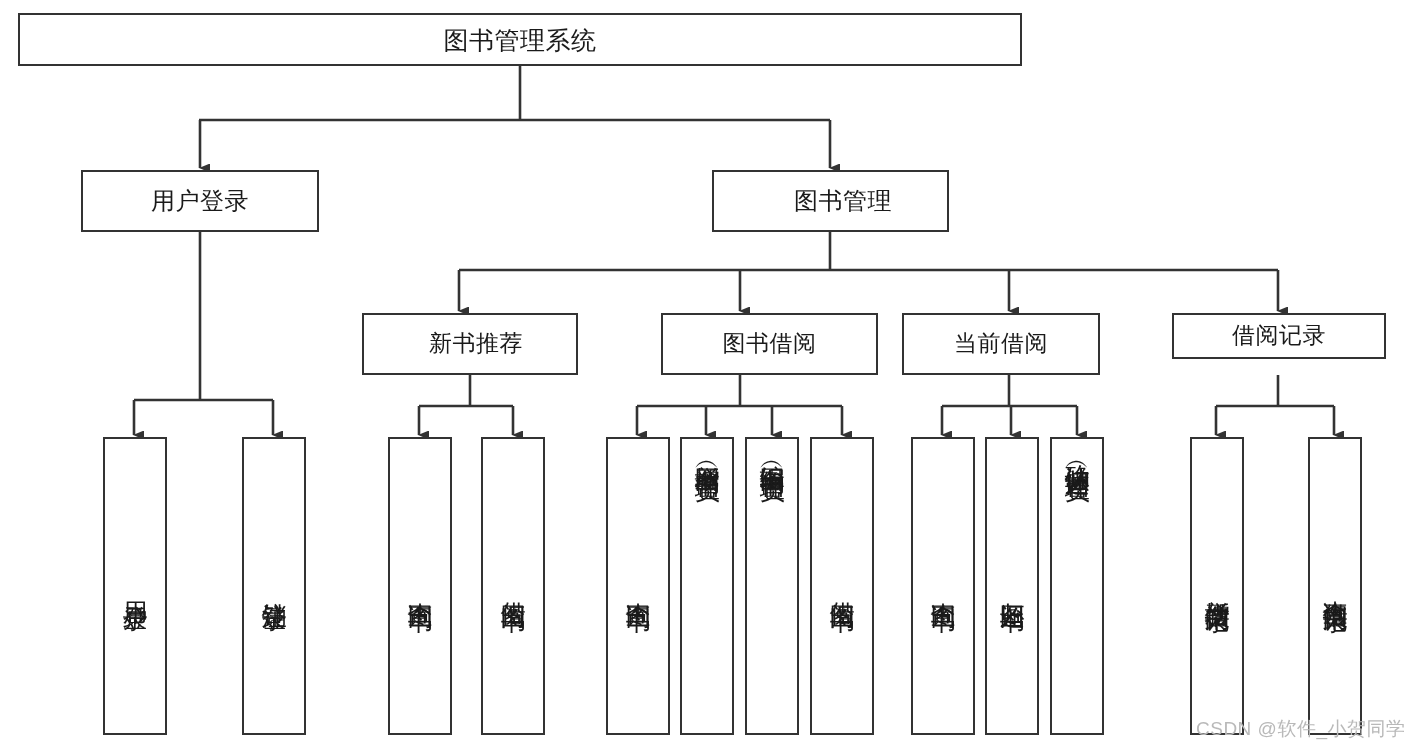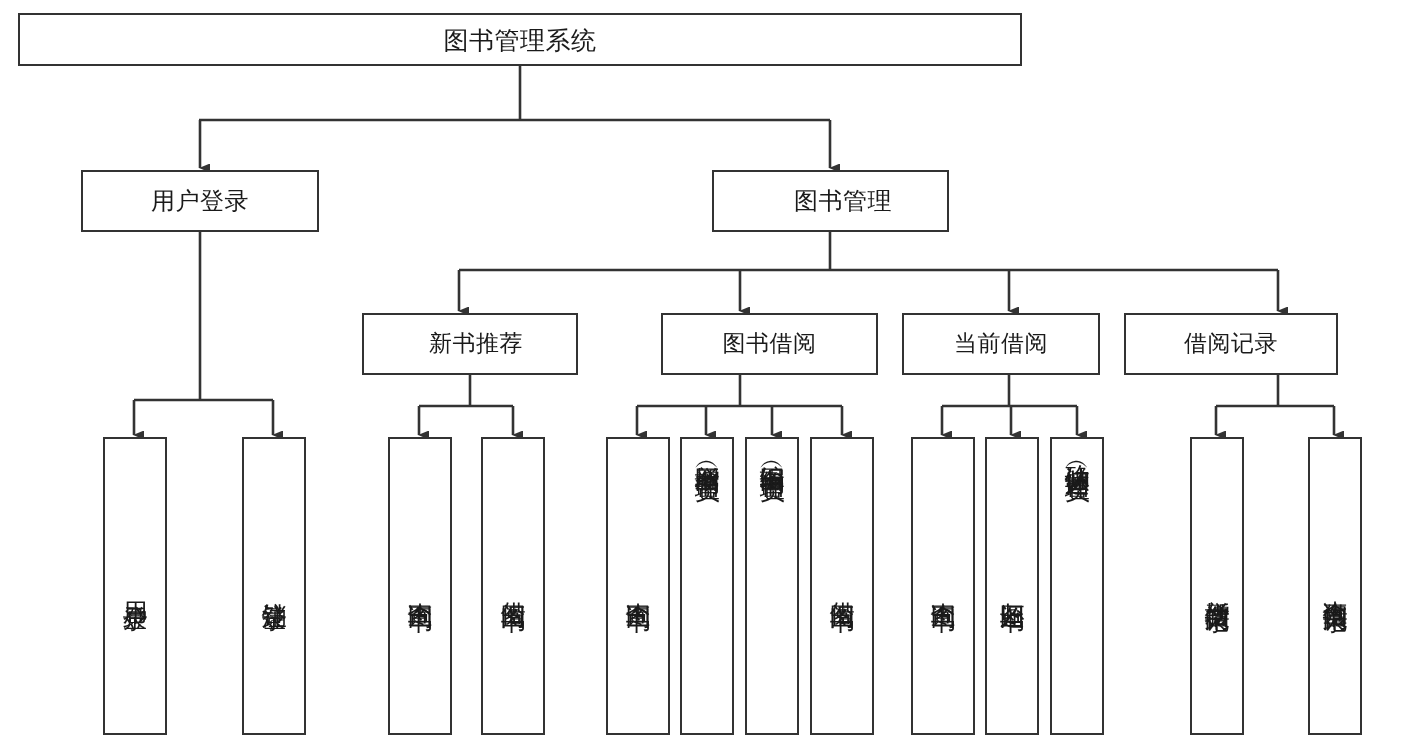--- a/index.html
+++ b/index.html
@@ -137,21 +137,21 @@
       </div>
       <div class="node-box node-l3" style="left: 362px; top: 313px; width: 216px; height: 62px; padding-left: 12px;">
         <span class="node-label">新书推荐</span>
       </div>
       <div class="node-box node-l3" style="left: 632px; top: 313px; width: 217px; height: 62px; margin-left: 29px;">
         <span class="node-label">图书借阅</span>
       </div>
       <div class="node-box node-l3" style="left: 902px; top: 313px; width: 198px; height: 62px;">
         <span class="node-label">当前借阅</span>
       </div>
-      <div class="node-box node-l3" style="left: 1124px; top: 313px; width: 214px; height: 62px;">
+      <div class="node-box node-l3" style="left: 1172px; top: 313px; width: 214px; height: 46px;">
         <span class="node-label">借阅记录</span>
       </div>
       <div class="node-box node-leaf align-center" style="left: 103px; top: 437px; width: 64px; height: 298px;">
         <span class="node-label">用户登录</span>
       </div>
       <div class="node-box node-leaf align-center" style="left: 242px; top: 437px; width: 64px; height: 298px;">
         <span class="node-label">注销登录</span>
       </div>
       <div class="node-box node-leaf align-center" style="left: 388px; top: 437px; width: 64px; height: 298px;">
         <span class="node-label">查询图书</span>
@@ -181,14 +181,15 @@
         <span class="node-label">确认归还（管理员）</span>
       </div>
       <div class="node-box node-leaf align-center" style="left: 1190px; top: 437px; width: 54px; height: 298px;">
         <span class="node-label">新增借阅记录</span>
       </div>
       <div class="node-box node-leaf align-center" style="left: 1308px; top: 437px; width: 54px; height: 298px;">
         <span class="node-label">查询借阅记录</span>
       </div>
     </div>
 
+  <div class="watermark" style="left: 1196px; top: 716px;">CSDN @软件_小贺同学</div>
 
 </div>
 
 </body></html>

